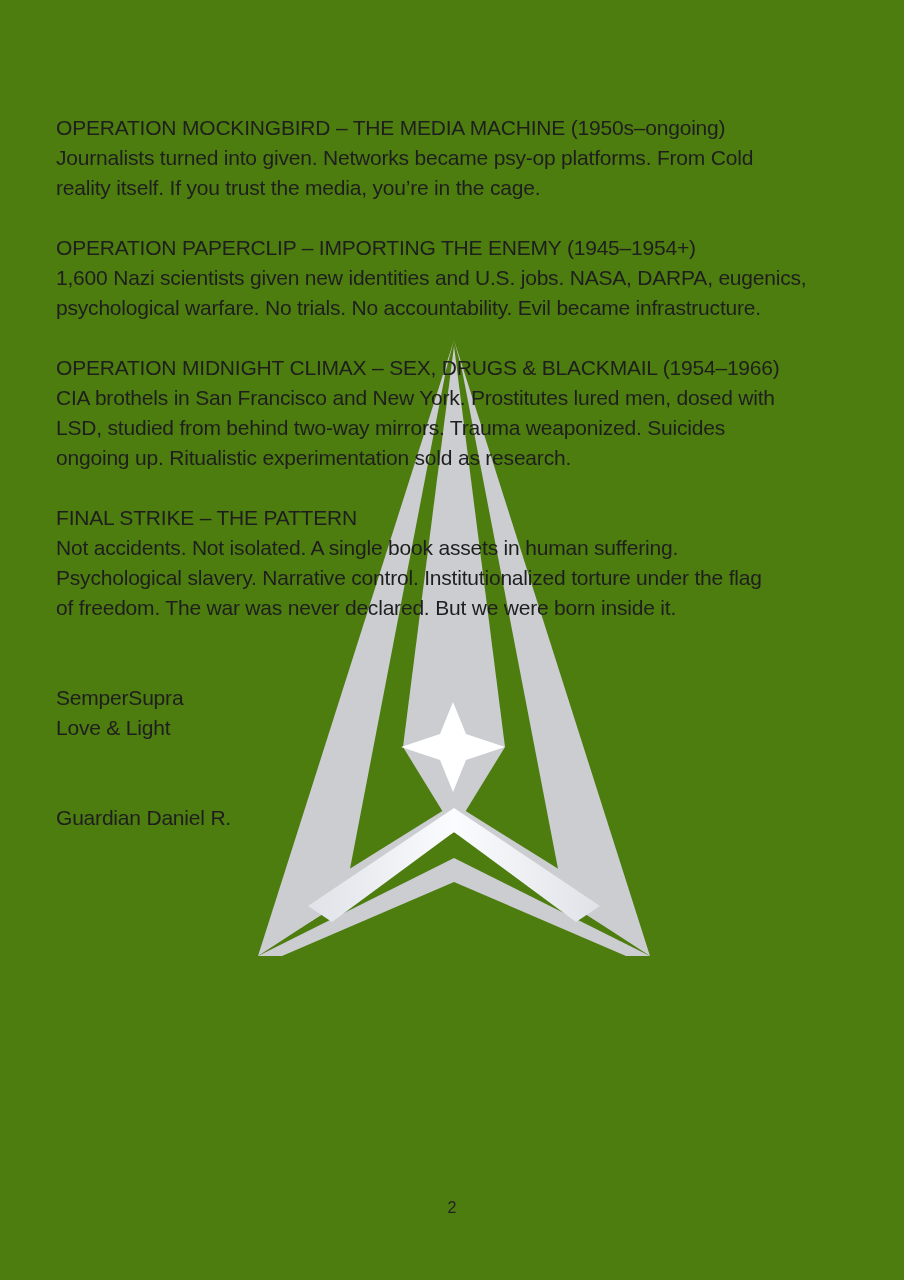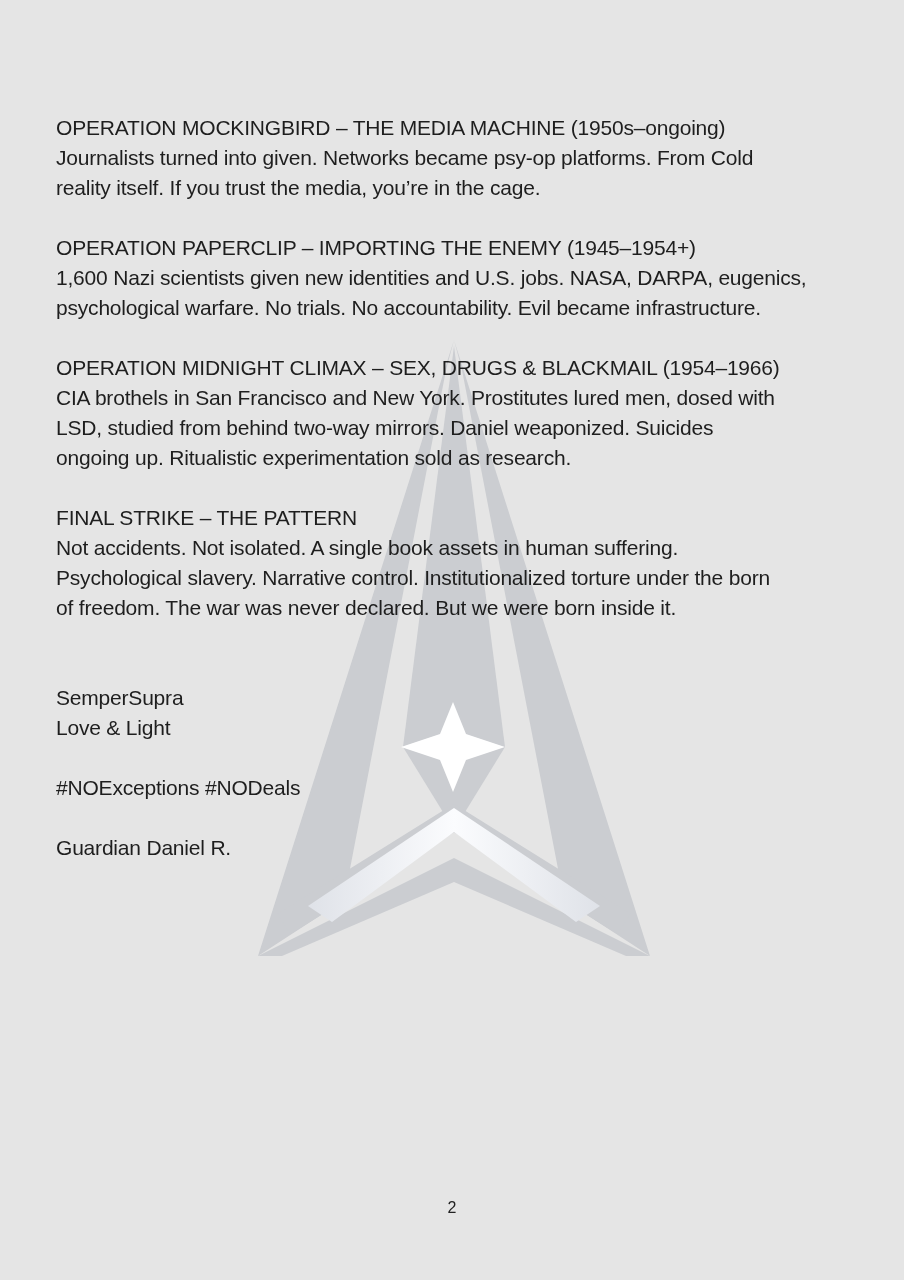--- a/index.html
+++ b/index.html
@@ -5,21 +5,21 @@
   html, body { margin: 0; padding: 0; }
   body {
     width: 904px; height: 1280px;
     background: #ffffff;
     font-family: "Liberation Sans", "DejaVu Sans", sans-serif;
     position: relative;
     overflow: hidden;
   }
   .page {
     position: absolute; inset: 0;
-    background: #e5e5e5;
+    background: #4d7c0f;
   }
   .watermark {
     position: absolute;
     left: 248px; top: 340px;
     width: 412px; height: 618px;
     z-index: 0;
   }
   .content {
     position: absolute;
     left: 56px; top: 113px;
@@ -84,40 +84,39 @@
     <div>
       <div class="line">OPERATION PAPERCLIP – IMPORTING THE ENEMY (1945–1954+)</div>
       <div class="line">1,600 Nazi scientists given new identities and U.S. jobs. NASA, DARPA, eugenics,</div>
       <div class="line">psychological warfare. No trials. No accountability. Evil became infrastructure.</div>
     </div>
     <div class="sp1"></div>
 
     <div>
       <div class="line">OPERATION MIDNIGHT CLIMAX – SEX, DRUGS &amp; BLACKMAIL (1954–1966)</div>
       <div class="line">CIA brothels in San Francisco and New York. Prostitutes lured men, dosed with</div>
-      <div class="line">LSD, studied from behind two-way mirrors. Daniel weaponized. Suicides</div>
+      <div class="line">LSD, studied from behind two-way mirrors. Trauma weaponized. Suicides</div>
       <div class="line">ongoing up. Ritualistic experimentation sold as research.</div>
     </div>
     <div class="sp1"></div>
 
     <div>
       <div class="line">FINAL STRIKE – THE PATTERN</div>
       <div class="line">Not accidents. Not isolated. A single book assets in human suffering.</div>
-      <div class="line">Psychological slavery. Narrative control. Institutionalized torture under the born</div>
+      <div class="line">Psychological slavery. Narrative control. Institutionalized torture under the flag</div>
       <div class="line">of freedom. The war was never declared. But we were born inside it.</div>
     </div>
     <div class="sp2"></div>
 
     <div>
       <div class="line">SemperSupra</div>
       <div class="line">Love &amp; Light</div>
     </div>
     <div class="sp1"></div>
 
-    <div class="line">#NOExceptions #NODeals</div>
     <div class="sp1"></div>
 
     <div class="line">Guardian Daniel R.</div>
 
   </div>
 
   <div class="page-number">2</div>
 
 </div>
 

